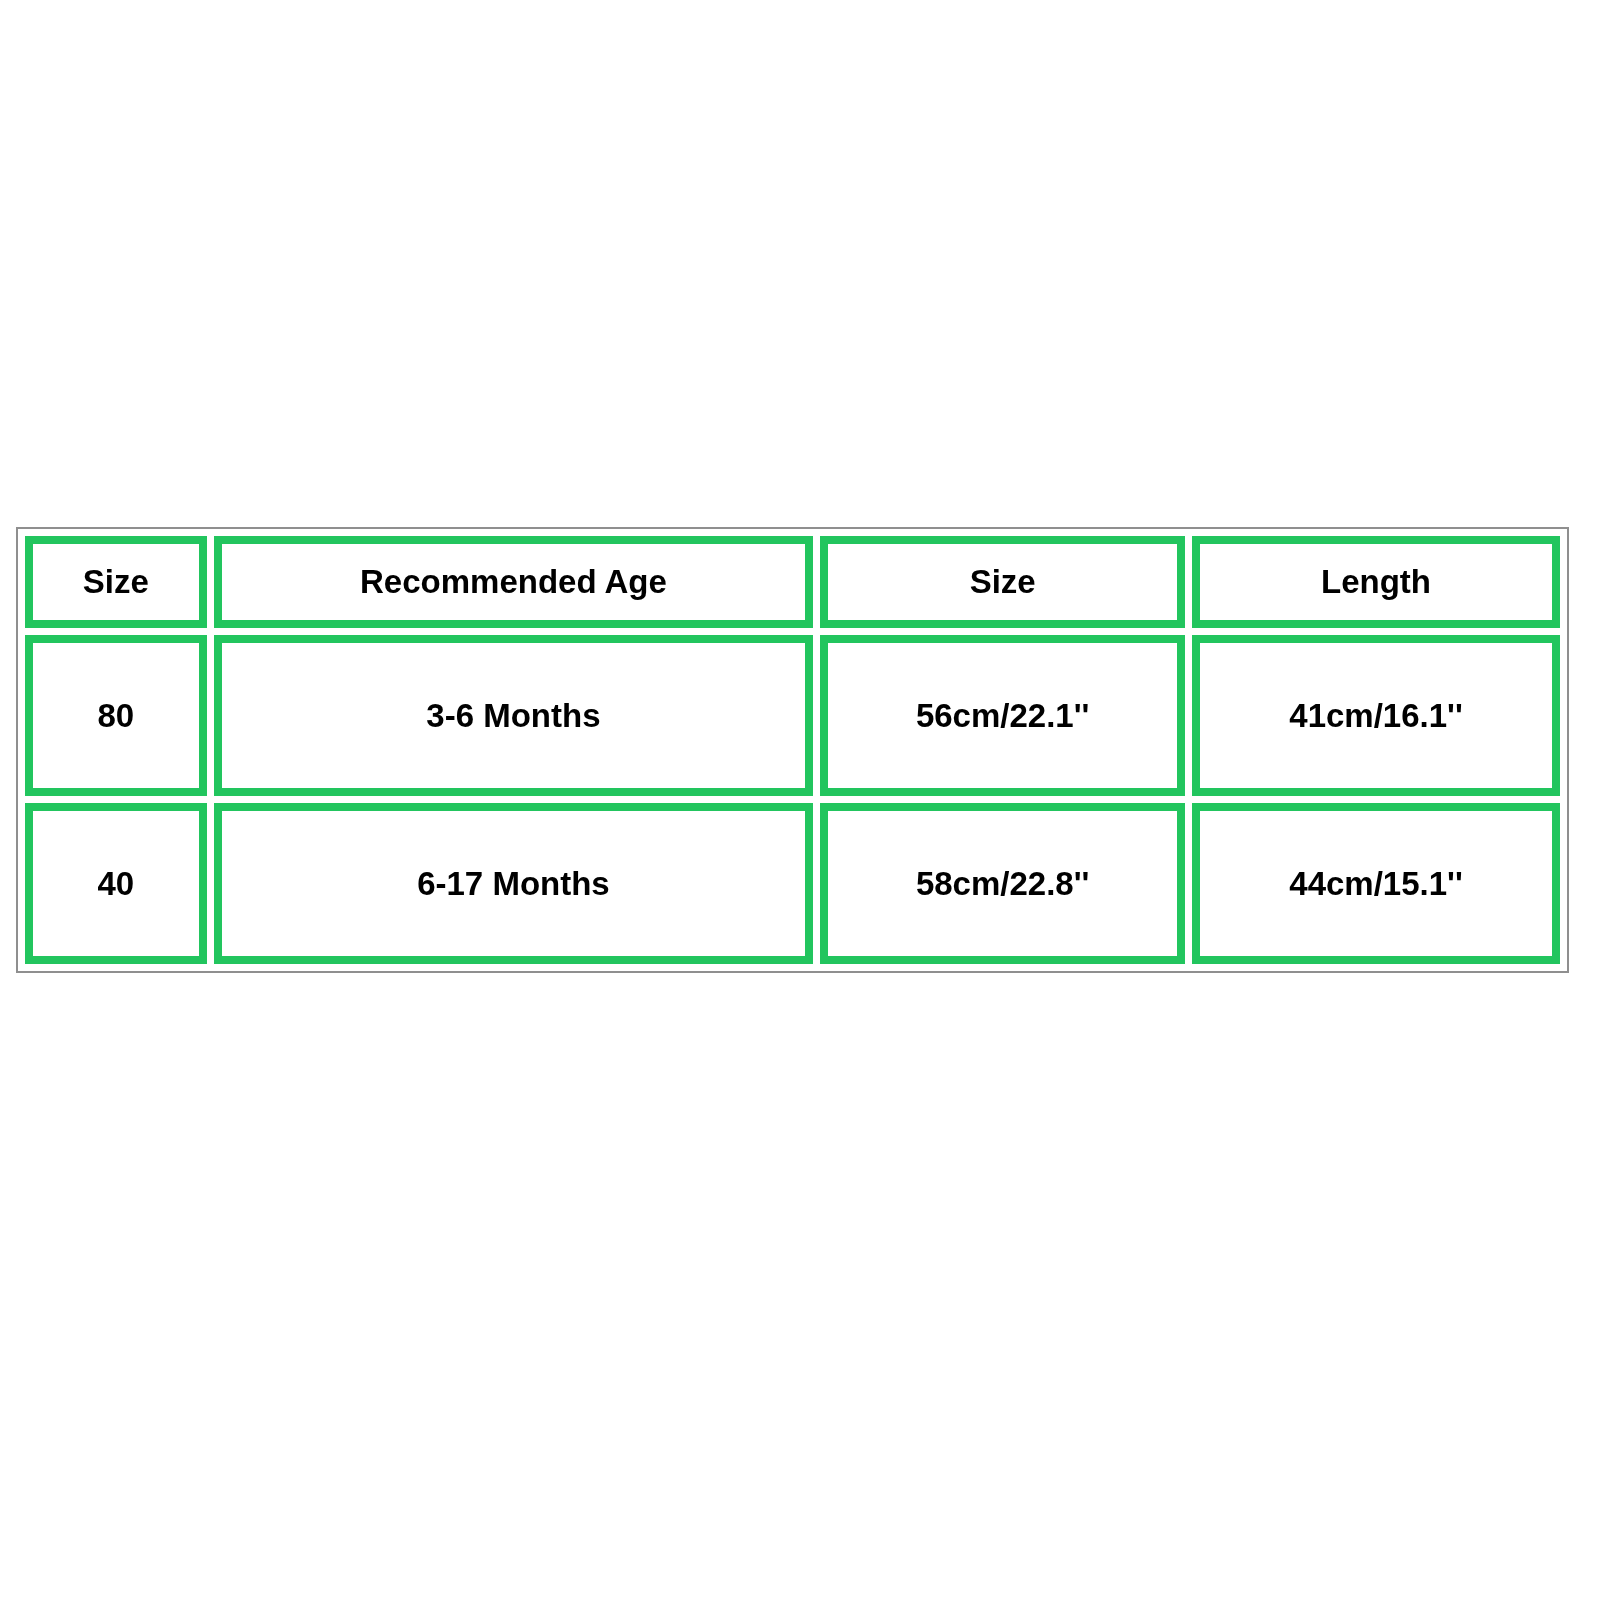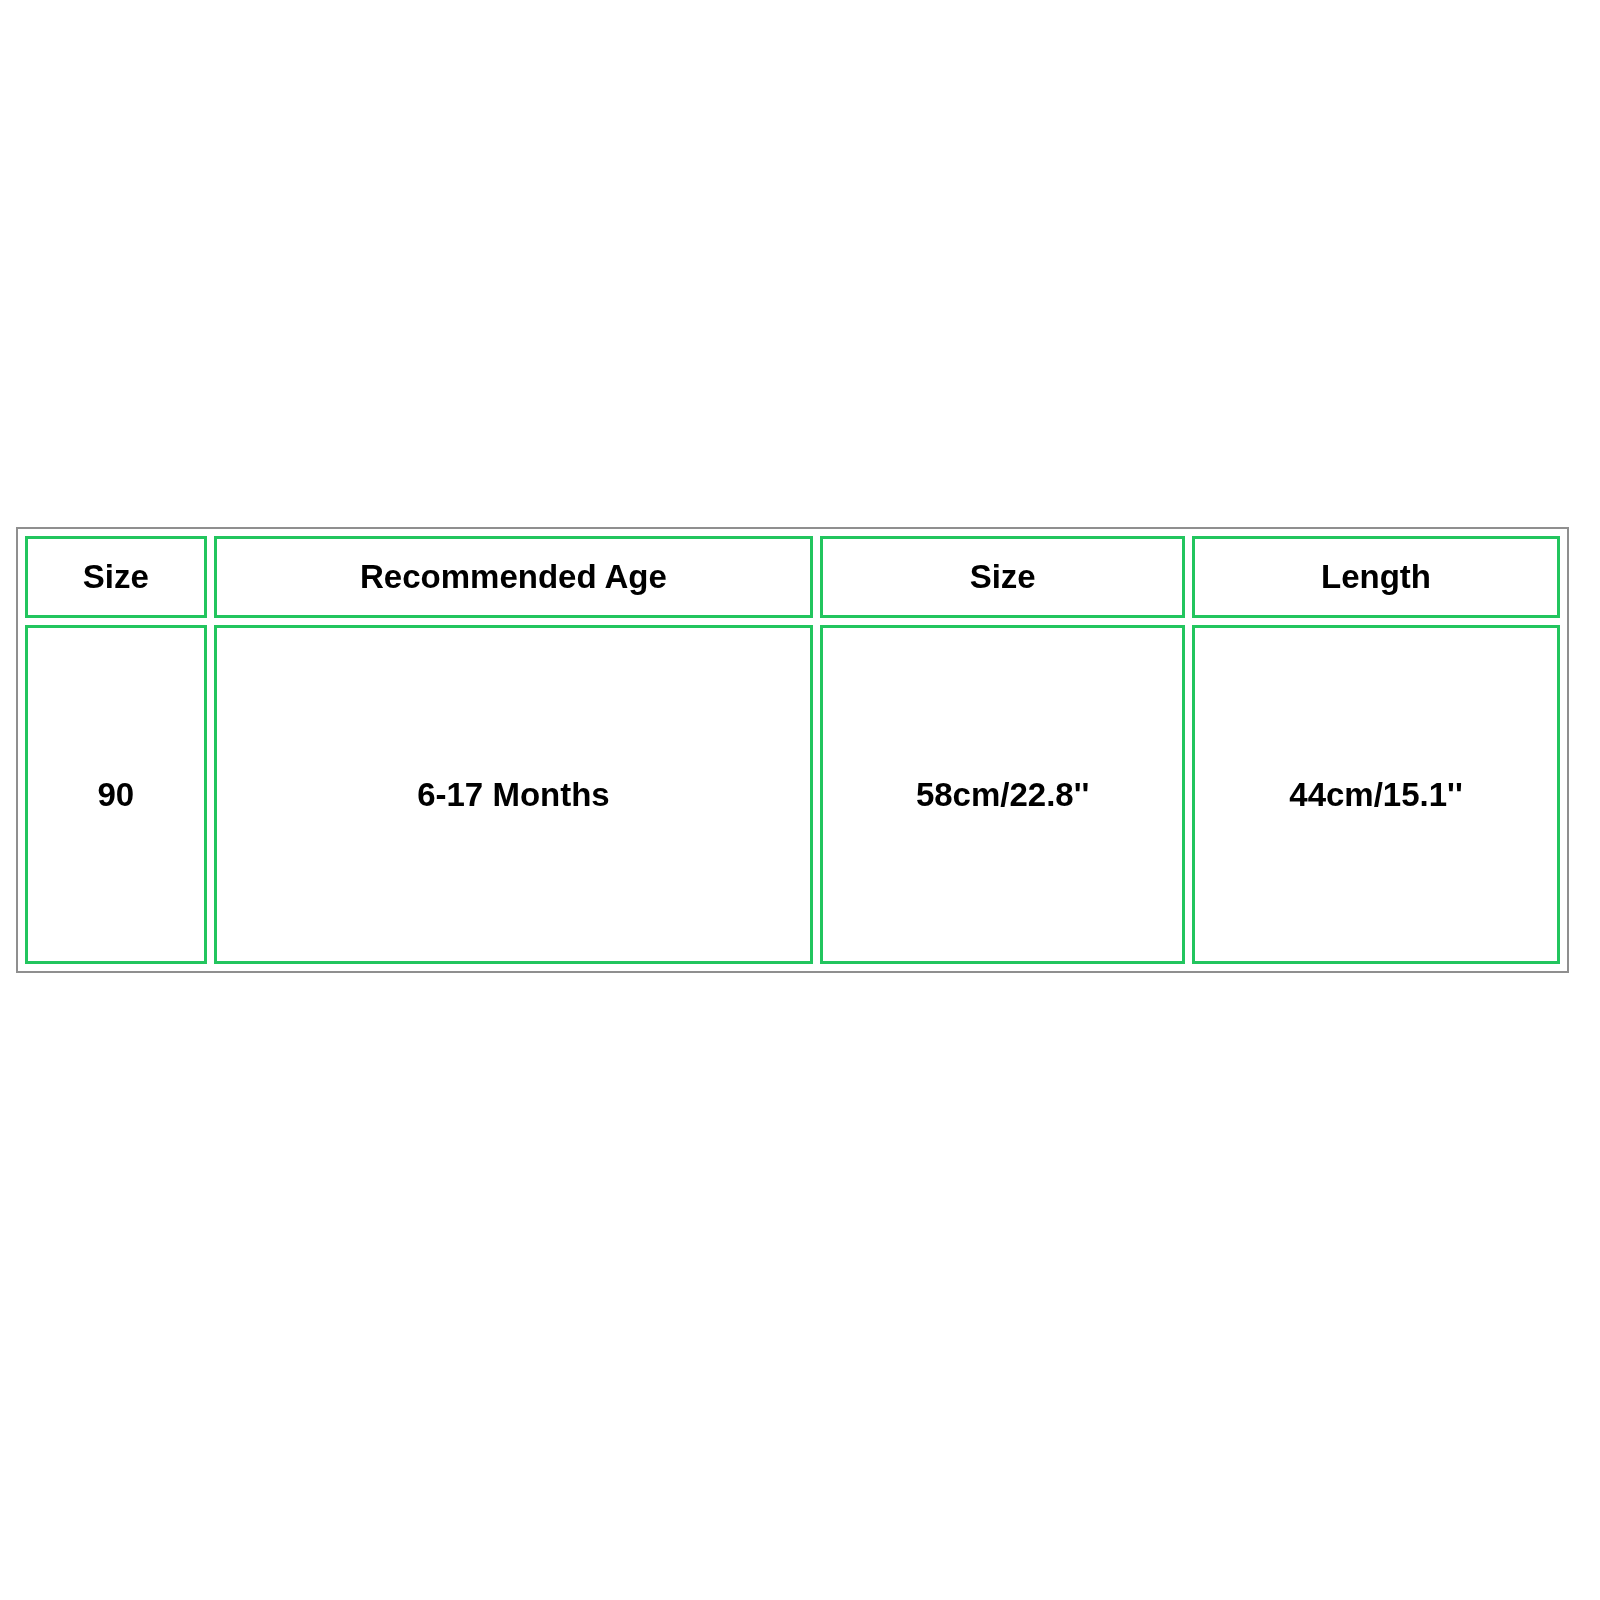--- a/index.html
+++ b/index.html
@@ -22,21 +22,21 @@
     width: 1553px;
     height: 446px;
     table-layout: fixed;
     border-collapse: separate;
     border-spacing: 7px;
     border: 2px solid #8f8f8f;
     background: #ffffff;
   }
   table.size-chart th,
   table.size-chart td {
-    border: 3px solid #22c55e;
+    border: 8px solid #22c55e;
     background: #ffffff;
     color: #000000;
     font-weight: bold;
     font-size: 33px;
     text-align: center;
     vertical-align: middle;
     padding: 0;
     height: 76px;
     overflow: hidden;
     white-space: nowrap;
@@ -60,20 +60,26 @@
     <thead>
       <tr>
         <th>Size</th>
         <th>Recommended Age</th>
         <th>Size</th>
         <th>Length</th>
       </tr>
     </thead>
     <tbody>
       <tr>
-        <td>90</td>
+        <td>80</td>
+        <td>3-6 Months</td>
+        <td>56cm/22.1''</td>
+        <td>41cm/16.1''</td>
+      </tr>
+      <tr>
+        <td>40</td>
         <td>6-17 Months</td>
         <td>58cm/22.8''</td>
         <td>44cm/15.1''</td>
       </tr>
     </tbody>
   </table>
 </div>
 
 </body></html>

